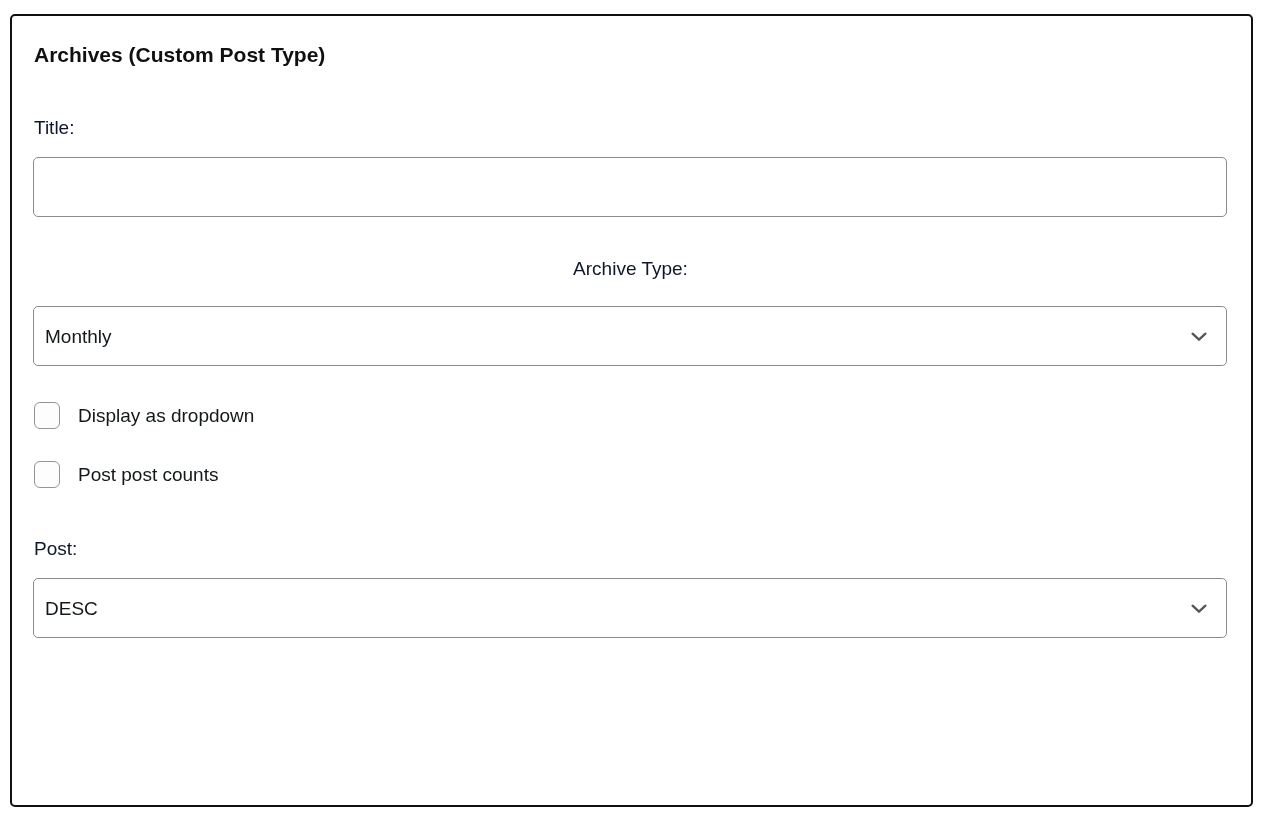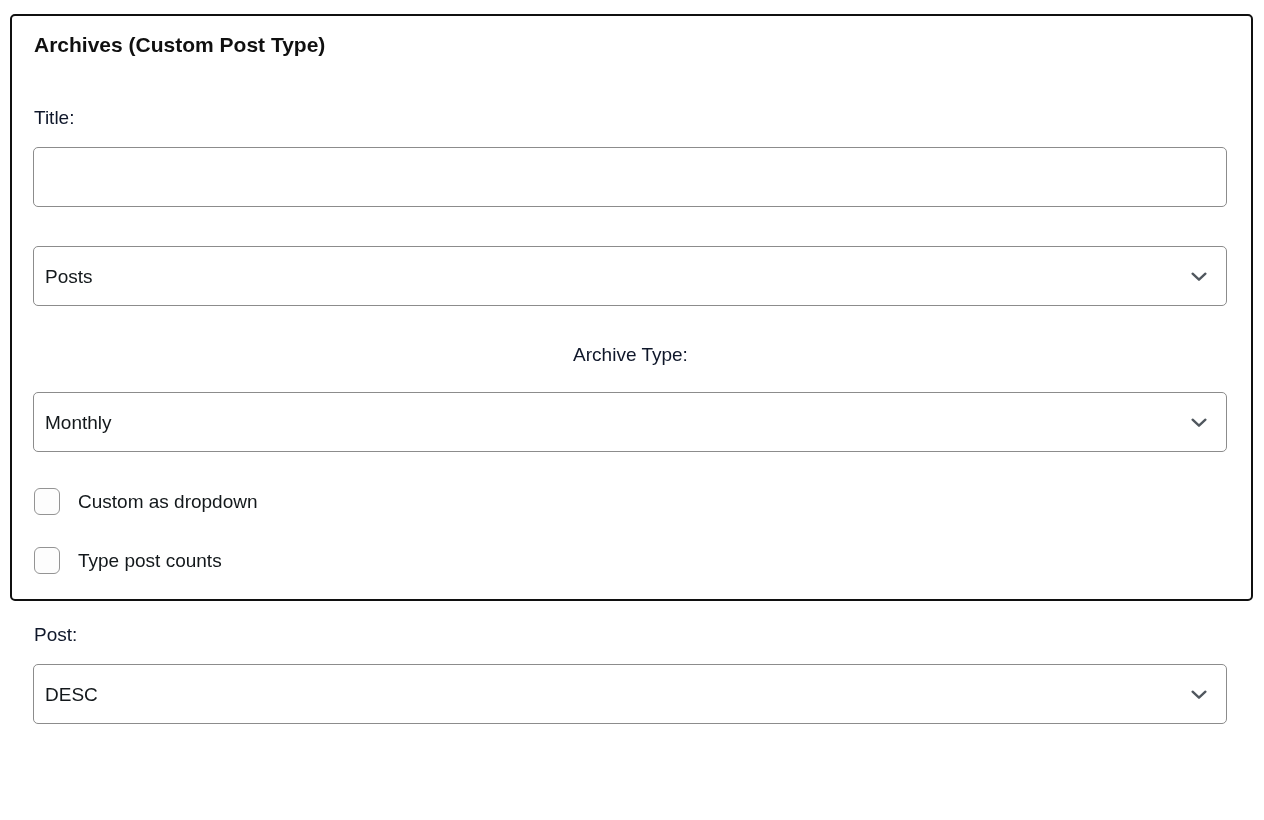--- a/index.html
+++ b/index.html
@@ -7,25 +7,25 @@
   body {
     font-family: "Liberation Sans", sans-serif;
     color: #13181b;
     position: relative;
   }
   .widget-panel {
     position: absolute;
     left: 10px;
     top: 14px;
     width: 1243px;
-    height: 587px;
+    height: 793px;
     border: 2px solid #101010;
     border-radius: 5px;
     background: #ffffff;
-    padding: 16px 24px 0 21px;
+    padding: 26px 24px 0 21px;
   }
   .widget-heading {
     font-size: 21px;
     line-height: 26px;
     font-weight: 700;
     color: #101010;
     margin: 0 0 47px 1px;
   }
   .field-label {
     display: block;
@@ -115,51 +115,41 @@
 </head>
 <body>
 
 <div class="widget-panel">
 
   <h3 class="widget-heading">Archives (Custom Post Type)</h3>
 
   <label class="field-label mb-16">Title:</label>
   <input type="text" class="text-input mb-39" value="" style="">
 
-  <div class="select-wrap mb-36">
-    <select>
-      <option>Posts</option>
-    </select>
-    <span class="chevron">
-      <svg width="22" height="22" viewBox="0 0 24 24" fill="none">
-        <path d="M5 9.5 L12 16 L19 9.5" stroke="#50575e" stroke-width="2.6" stroke-linecap="round" stroke-linejoin="round"></path>
-      </svg>
-    </span>
-  </div>
 
   <label class="field-label mb-14">Archive Type:</label>
   <div class="select-wrap mb-36">
     <select>
       <option>Monthly</option>
     </select>
     <span class="chevron">
       <svg width="22" height="22" viewBox="0 0 24 24" fill="none">
         <path d="M5 9.5 L12 16 L19 9.5" stroke="#50575e" stroke-width="2.6" stroke-linecap="round" stroke-linejoin="round"></path>
       </svg>
     </span>
   </div>
 
   <div class="checkbox-row mb-32">
     <input type="checkbox" style="">
-    <span class="checkbox-label">Custom as dropdown</span>
+    <span class="checkbox-label">Display as dropdown</span>
   </div>
 
   <div class="checkbox-row mb-48">
     <input type="checkbox" style="">
-    <span class="checkbox-label">Type post counts</span>
+    <span class="checkbox-label">Post post counts</span>
   </div>
 
   <label class="field-label mb-16">Post:</label>
   <div class="select-wrap">
     <select>
       <option>DESC</option>
     </select>
     <span class="chevron">
       <svg width="22" height="22" viewBox="0 0 24 24" fill="none">
         <path d="M5 9.5 L12 16 L19 9.5" stroke="#50575e" stroke-width="2.6" stroke-linecap="round" stroke-linejoin="round"></path>

